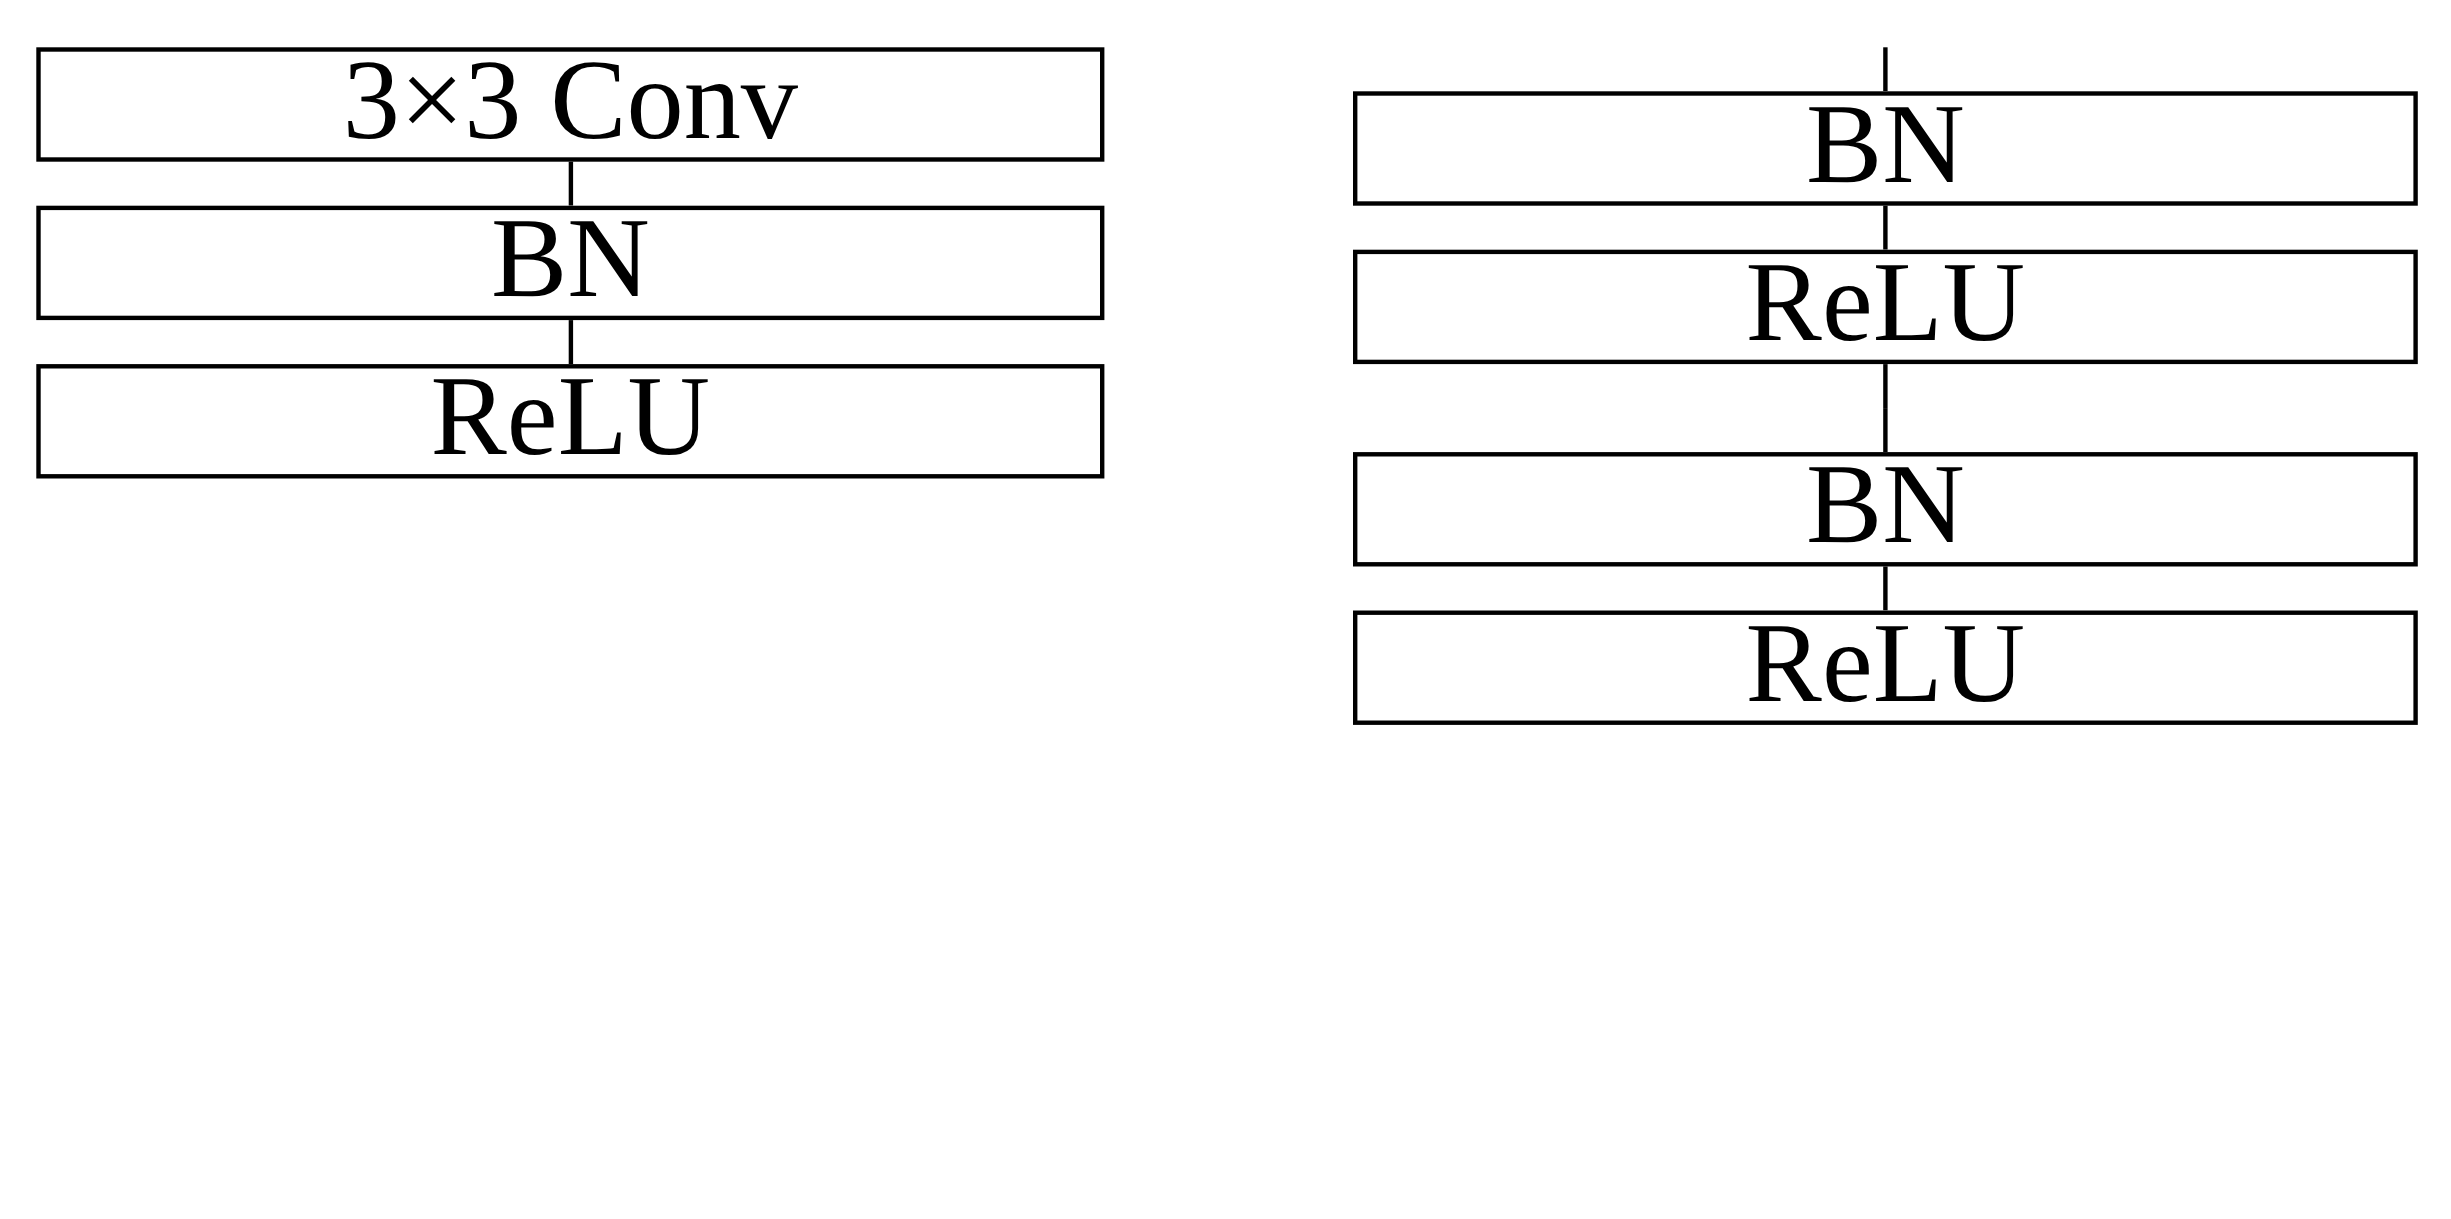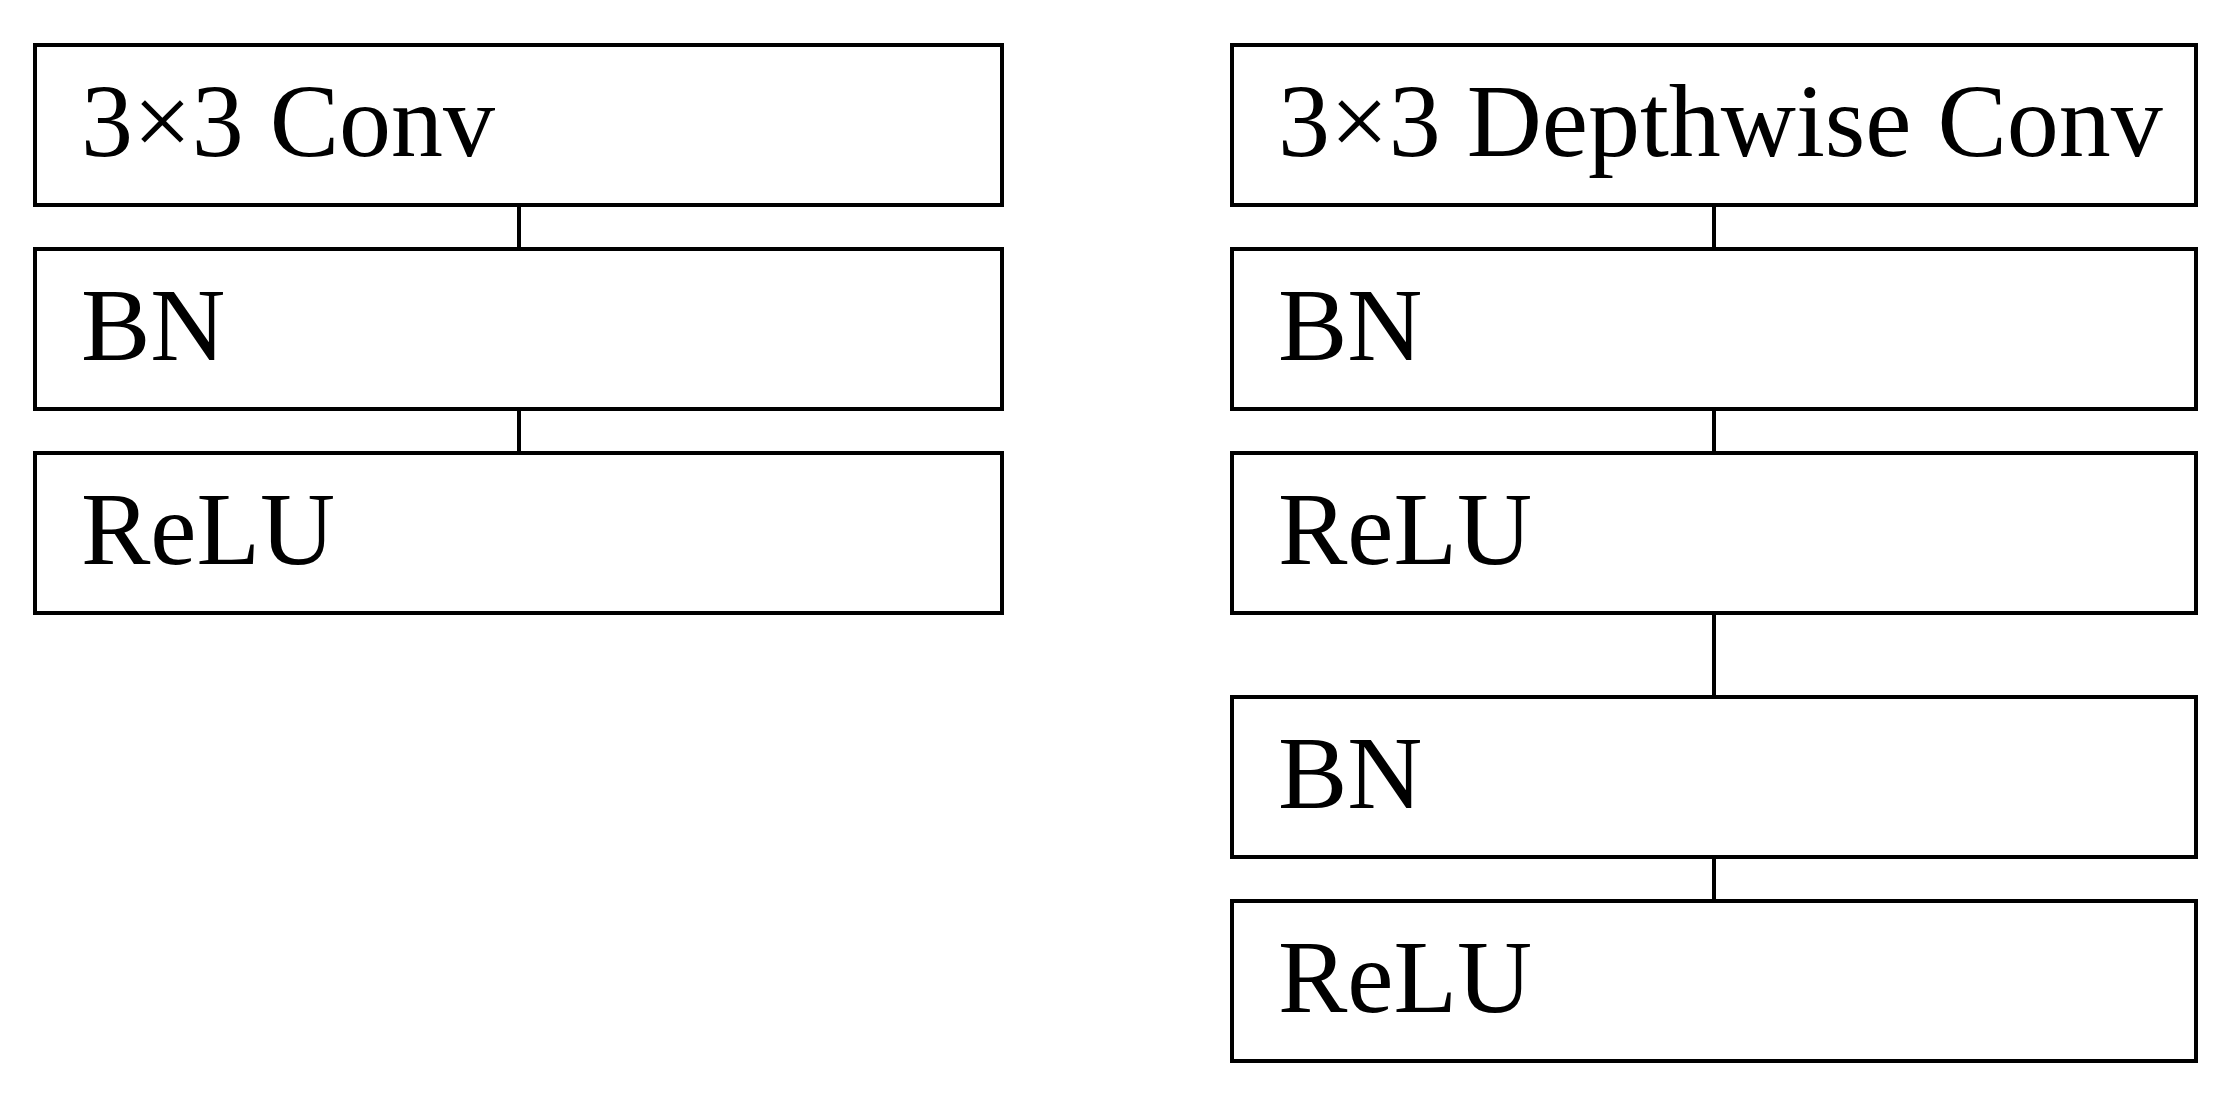--- a/index.html
+++ b/index.html
@@ -19,28 +19,27 @@
     position: absolute;
     top: 43px;
     display: flex;
     flex-direction: column;
     align-items: stretch;
   }
   .col-left  { left: 33px;   width: 971px; }
   .col-right { left: 1230px; width: 968px; }
   .block {
     box-sizing: border-box;
-    height: 164px;
+    height: 104px;
     border: 4px solid var(--line, #000000);
     background: var(--bg, #ffffff);
     display: flex;
     align-items: center;
-    justify-content: flex-start;
+    justify-content: center;
     flex: 0 0 auto;
-    padding-left: 44px;
   }
   .block span {
     font-size: 104px;
     line-height: 1;
     white-space: nowrap;
     transform: translateY(-4px);
   }
   .connector {
     width: 4px;
     height: 40px;
@@ -62,23 +61,20 @@
     <div class="block">
       <span>BN</span>
     </div>
     <div class="connector"></div>
     <div class="block">
       <span>ReLU</span>
     </div>
   </div>
 
   <div class="col col-right">
-    <div class="block">
-      <span>3×3 Depthwise Conv</span>
-    </div>
     <div class="connector"></div>
     <div class="block">
       <span>BN</span>
     </div>
     <div class="connector"></div>
     <div class="block">
       <span>ReLU</span>
     </div>
     <div class="connector"></div>
     <div class="connector"></div>

